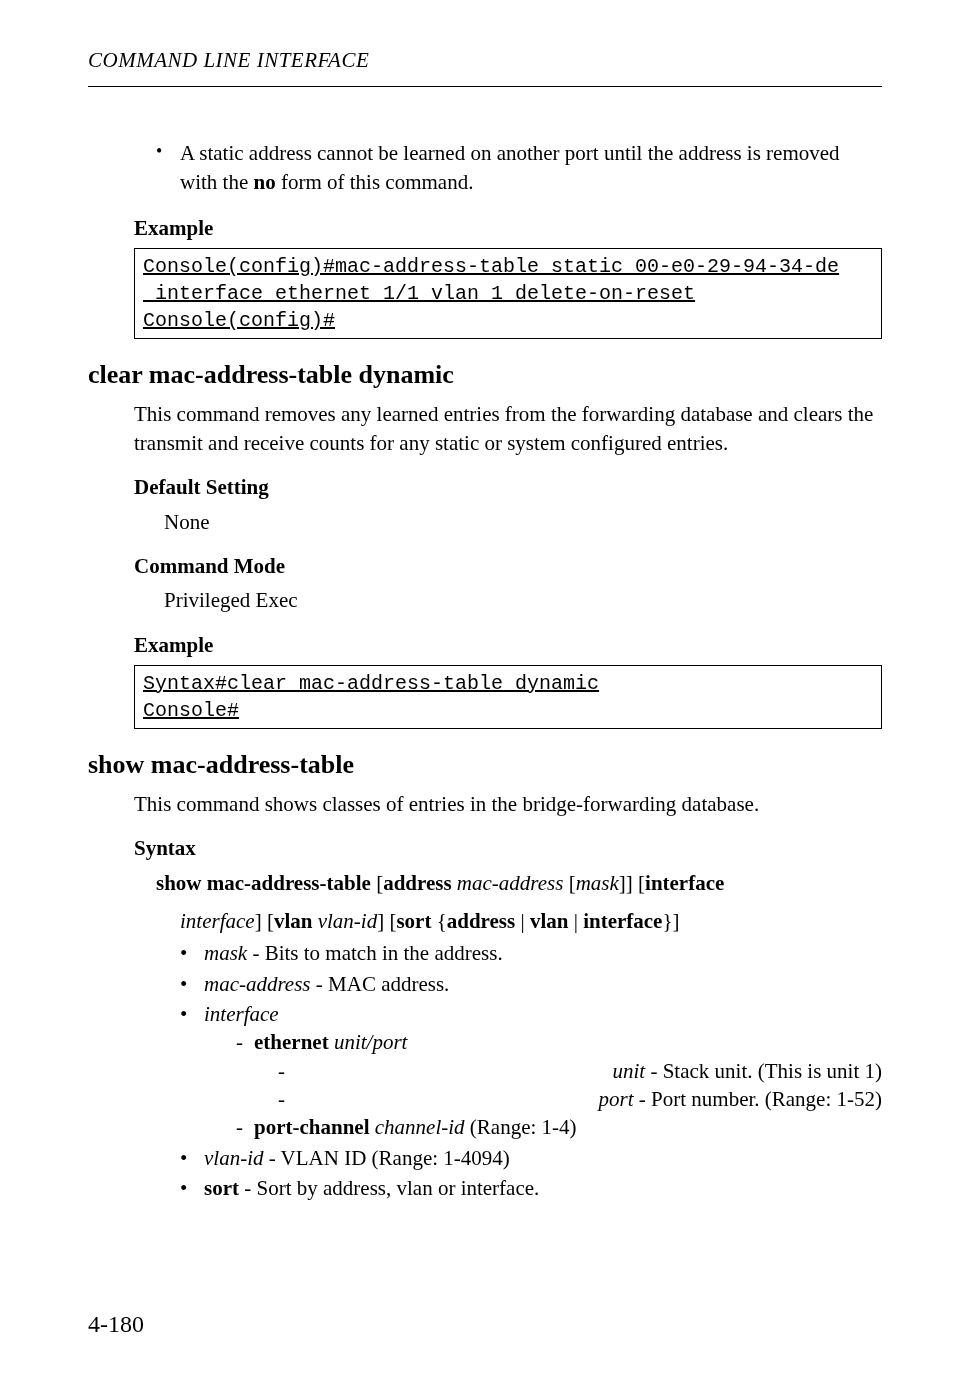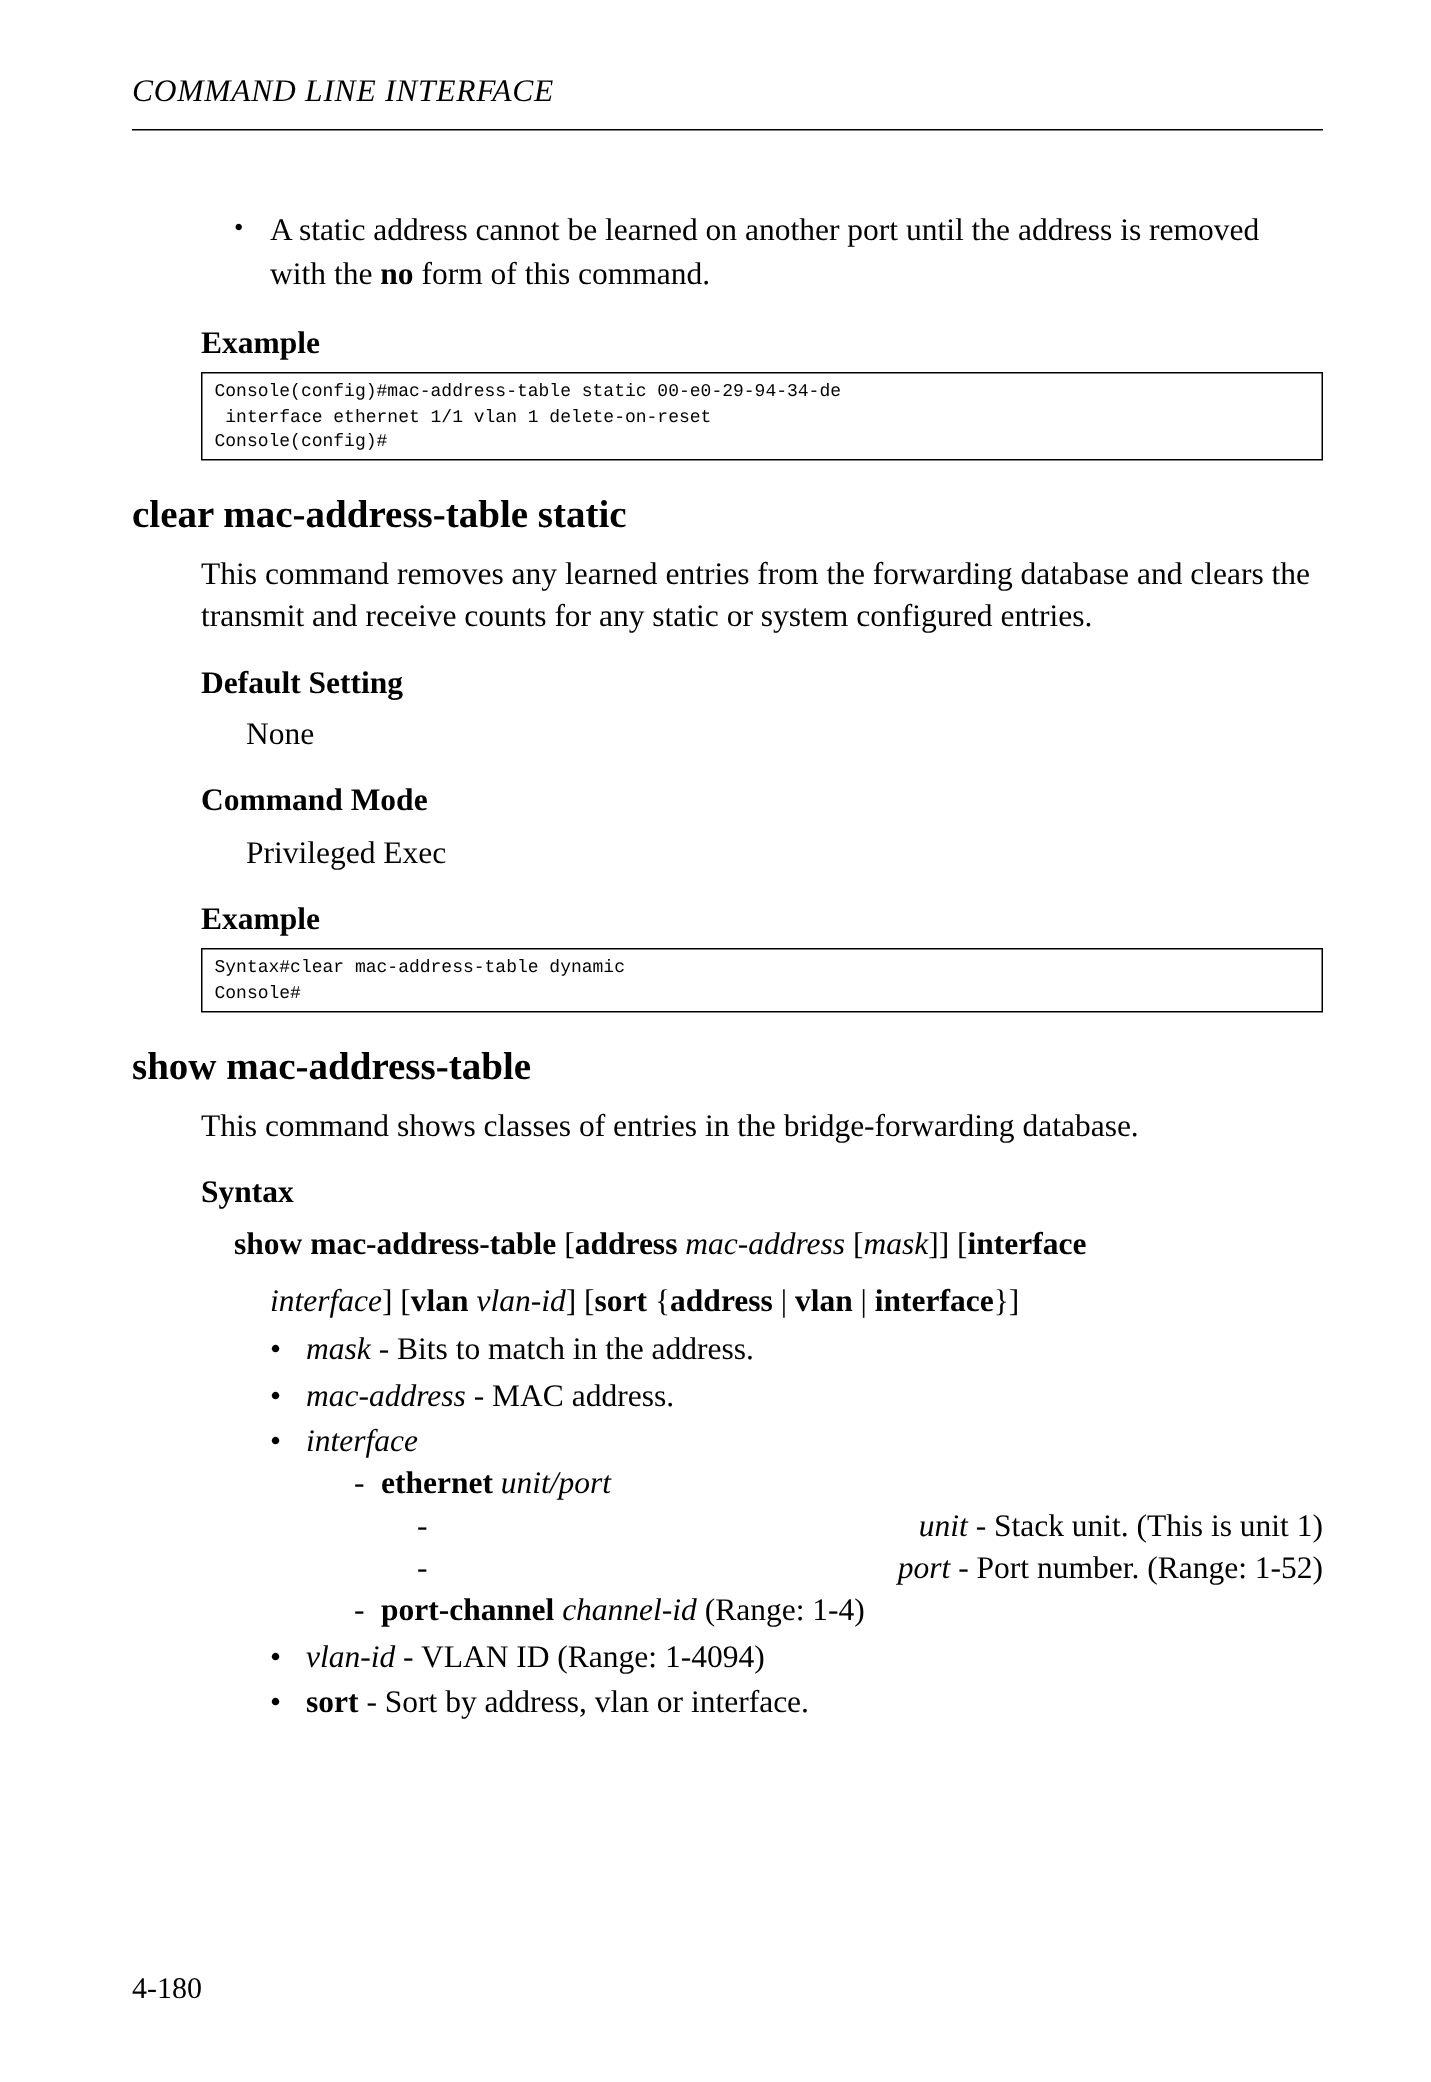--- a/index.html
+++ b/index.html
@@ -39,24 +39,25 @@
     font-weight: bold;
     margin-left: 46px;
     margin-bottom: 6px;
     margin-top: 4px;
   }
   .codebox {
     margin-left: 46px;
     border: 1px solid #000;
     padding: 4px 8px;
     font-family: "Courier New", monospace;
-    font-size: 12px;
+    font-size: 20px;
     white-space: pre;
     line-height: 1.35;
     margin-bottom: 18px;
+    text-decoration: underline;
   }
   .section-title {
     font-weight: bold;
     font-size: 26px;
     margin-top: 12px;
     margin-bottom: 8px;
     margin-left: 0;
   }
   .para {
     margin-left: 46px;
@@ -83,42 +84,42 @@
   .ul2 li::before { content: "-"; position: absolute; left: 0; }
   .ul3 { margin-left: 24px; }
   .ul3 li { list-style: none; position: relative; padding-left: 18px; text-align: right; }
   .ul3 li::before { content: "-"; position: absolute; left: 0; }
   .b { font-weight: bold; }
   .i { font-style: italic; }
   .page-num {
     position: absolute;
     left: 88px;
     bottom: 48px;
-    font-size: 20px;
+    font-size: 24px;
   }
 </style>
 </head>
 <body>
 
 <div class="running-header">COMMAND LINE INTERFACE</div>
 <hr class="header-rule">
 
 <div class="bullet-row">
   <div class="dot">•</div>
   <div class="content">
     <span>A static address cannot be learned on another port until the address is removed with the </span><span class="b">no</span><span> form of this command.</span>
   </div>
 </div>
 
 <div class="subheading">Example</div>
 <div class="codebox">Console(config)#mac-address-table static 00-e0-29-94-34-de
  interface ethernet 1/1 vlan 1 delete-on-reset
 Console(config)#</div>
 
-<div class="section-title">clear mac-address-table static</div>
+<div class="section-title">clear mac-address-table dynamic</div>
 <div class="para">This command removes any learned entries from the forwarding database and clears the transmit and receive counts for any static or system configured entries.</div>
 
 <div class="subheading">Default Setting</div>
 <div class="indented">None</div>
 
 <div class="subheading">Command Mode</div>
 <div class="indented">Privileged Exec</div>
 
 <div class="subheading">Example</div>
 <div class="codebox">Syntax#clear mac-address-table dynamic

